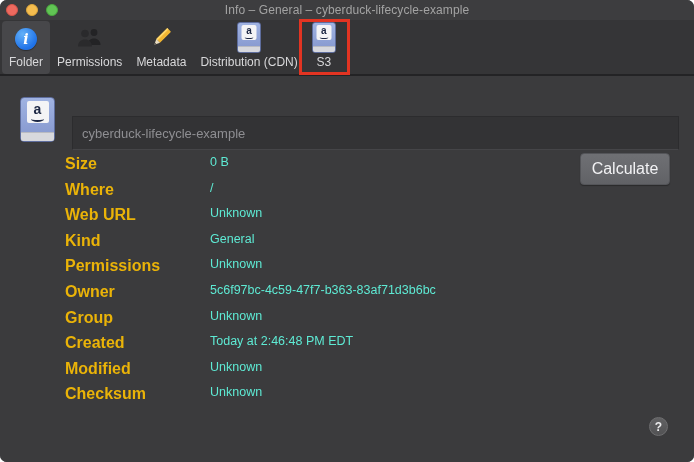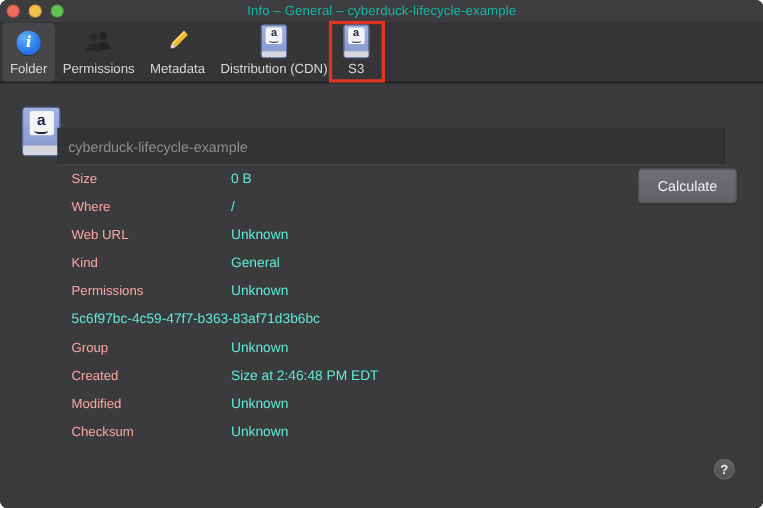--- a/index.html
+++ b/index.html
@@ -11,21 +11,21 @@
   
   .titlebar {
     position:relative; height:20px; background:#3d3d3f;
     display:flex; align-items:center; justify-content:center;
   }
   .traffic { position:absolute; left:6px; top:4px; display:flex; gap:8px; }
   .light { width:12px; height:12px; border-radius:50%; }
   .light.red    { background:#ee6a5f; border:1px solid #d6564c; }
   .light.yellow { background:#f5bd4f; border:1px solid #dba63c; }
   .light.green  { background:#61c454; border:1px solid #4aa63f; }
-  .title { font-size:12px; font-weight:500; color:#14b8a6; letter-spacing:.1px; }
+  .title { font-size:12px; font-weight:500; color:#a3a3a3; letter-spacing:.1px; }
 
   
   .toolbar {
     position:relative; height:56px; background:#353537;
     border-bottom:2px solid #232325;
     display:flex; align-items:stretch; padding-left:2px;
   }
   .tab {
     position:relative; display:flex; flex-direction:column;
     align-items:center; justify-content:flex-end;
@@ -70,34 +70,34 @@
   
   .s3-annotation {
     position:absolute; left:-6px; right:-7px; top:-1px; bottom:-1px;
     border:3px solid #e23422; pointer-events:none; z-index:5;
   }
 
   
   .content { position:relative; height:386px; background:#3b3b3d; }
   .big-icon { position:absolute; left:20px; top:21px; }
   .name-field {
-    position:absolute; left:52px; top:40px; width:607px; height:25px;
+    position:absolute; left:72px; top:40px; width:607px; height:25px;
     background:#333335; border:1px solid #2c2c2e; border-bottom-color:#454548;
     border-radius:1px; color:#8e8e92; font-size:13px; padding:16px 9px;
     font-family:"Liberation Sans", sans-serif; outline:none;
   }
   .props { position:absolute; left:65px; top:79px; right:110px; }
   .prow { display:flex; height:25.6px; align-items:flex-start; }
-  .plabel { width:145px; font-size:12px; font-weight:normal; color:#fca5a5; }
+  .plabel { width:145px; font-size:16px; font-weight:bold; color:#eab308; }
   .pvalue { flex:1; font-size:12.5px; color:#5eead4; white-space:nowrap; }
 
   .calc-btn {
     position:absolute; left:580px; top:77px; width:90px; height:32px;
     background:linear-gradient(#6f7074,#616266); border:1px solid #545559;
-    border-radius:4px; color:#f2f2f4; font-size:13px; font-family:"Liberation Sans", sans-serif;
+    border-radius:4px; color:#f2f2f4; font-size:16px; font-family:"Liberation Sans", sans-serif;
     display:flex; align-items:center; justify-content:center;
     box-shadow:0 1px 1px rgba(0,0,0,.3);
   }
   .help-btn {
     position:absolute; left:649px; top:341px; width:19px; height:19px;
     border-radius:50%; background:linear-gradient(#616163,#525254);
     border:1px solid #6e6e70; color:#ececee; font-size:12px; font-weight:bold;
     display:flex; align-items:center; justify-content:center;
     font-family:"Liberation Sans", sans-serif;
   }
@@ -214,29 +214,30 @@
       </div>
       <div class="prow">
         <div class="plabel">Kind</div>
         <div class="pvalue">General</div>
       </div>
       <div class="prow">
         <div class="plabel">Permissions</div>
         <div class="pvalue">Unknown</div>
       </div>
       <div class="prow">
+        <div class="plabel">Owner</div>
         <div class="pvalue">5c6f97bc-4c59-47f7-b363-83af71d3b6bc</div>
       </div>
       <div class="prow">
         <div class="plabel">Group</div>
         <div class="pvalue">Unknown</div>
       </div>
       <div class="prow">
         <div class="plabel">Created</div>
-        <div class="pvalue">Size at 2:46:48 PM EDT</div>
+        <div class="pvalue">Today at 2:46:48 PM EDT</div>
       </div>
       <div class="prow">
         <div class="plabel">Modified</div>
         <div class="pvalue">Unknown</div>
       </div>
       <div class="prow">
         <div class="plabel">Checksum</div>
         <div class="pvalue">Unknown</div>
       </div>
     </div>

